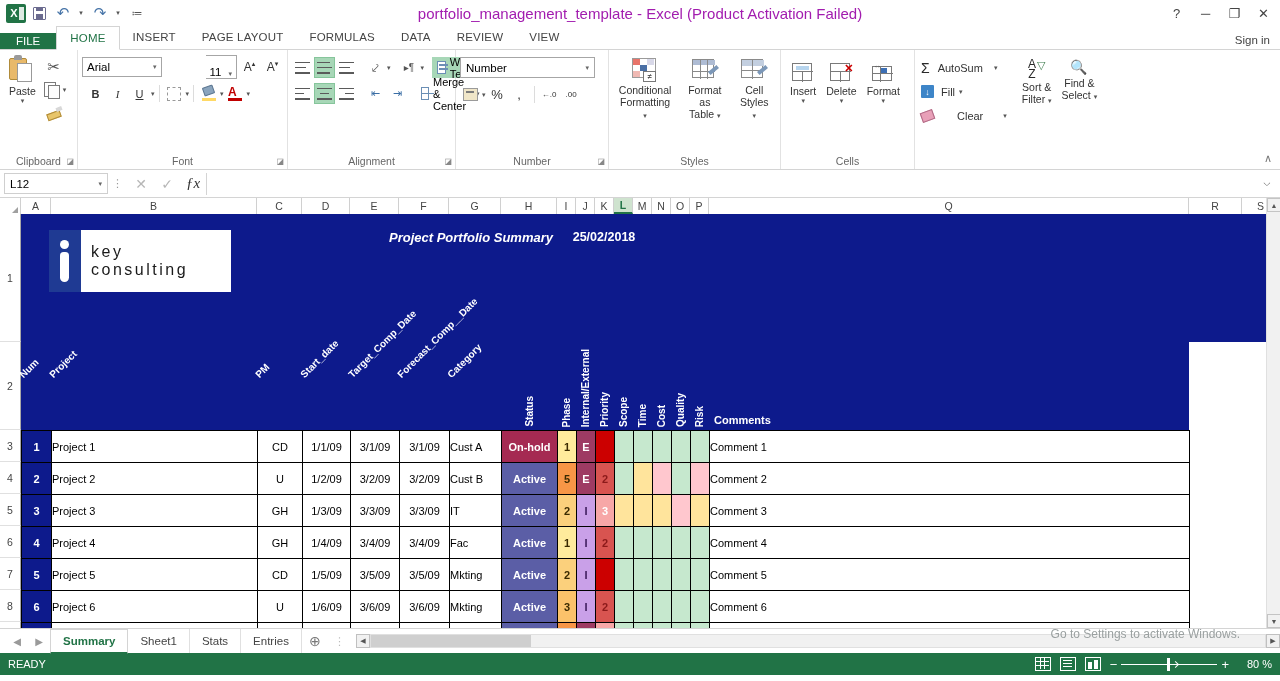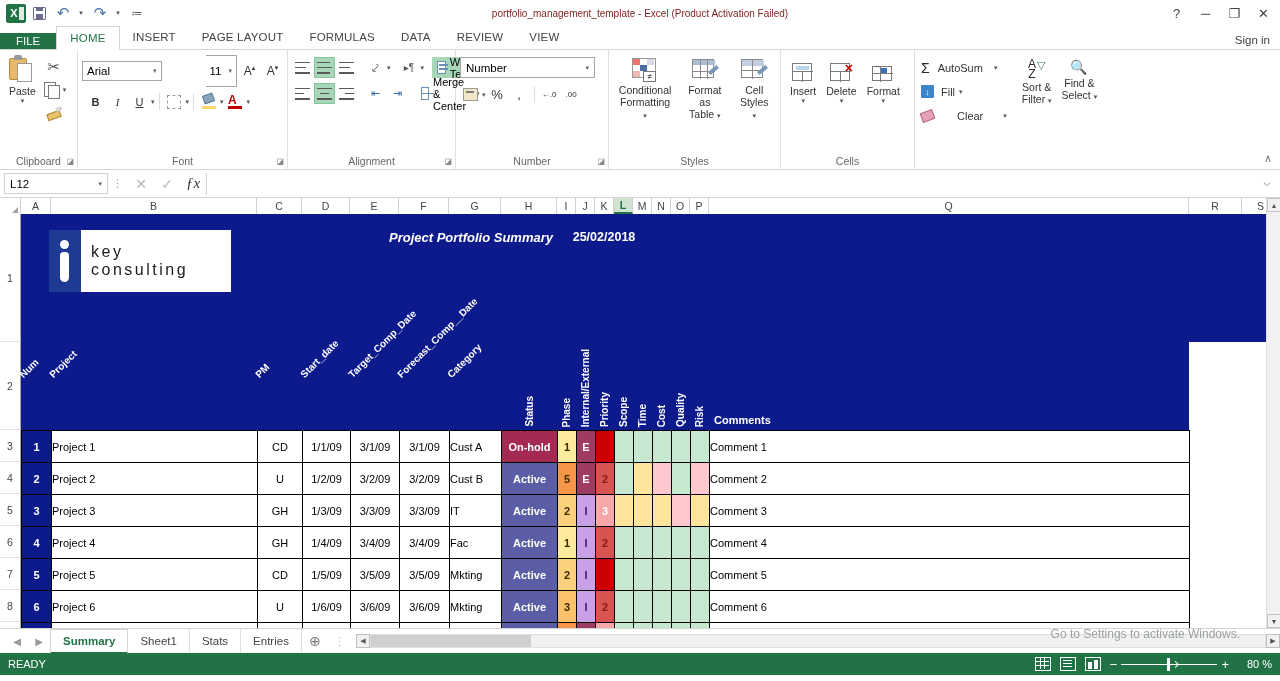--- a/index.html
+++ b/index.html
@@ -42,21 +42,21 @@
     background:#6b6b8f;
   }
   .qat-save::after {
     content:""; position:absolute; left:2px; bottom:0px; width:7px; height:5px;
     background:#6b6b8f;
   }
   .qat-arrow { font-size: 15px; color: #4573a7; }
   .qat-caret { font-size: 7px; color: #555; margin-left:-1px;}
   .title-text {
     position: absolute; left: 0; right: 0; text-align: center;
-    font-size: 10px; color: #7f1d1d; pointer-events: none;
+    font-size: 15px; color: #a21caf; pointer-events: none;
   }
   .win-ctrls {
     margin-left: auto; display: flex; align-items: center;
     height: 26px; padding-right: 2px;
   }
   .win-btn {
     width: 29px; height: 26px; display: flex; align-items: center;
     justify-content: center; color: #444; font-size: 13px;
   }
 
@@ -156,22 +156,22 @@
     background:#d8d8d8;transform:rotate(-20deg);
   }
 
   
   .font-name {
     width: 112px; height: 20px; border: 1px solid #a6a6a6; background:#fff;
     display:flex; align-items:center; padding: 0 4px; font-size: 11.5px;
     position:relative;
   }
   .font-size {
-    width: 42px; height: 32px; border: 1px solid #a6a6a6; border-left:none;
-    background:#fff; display:flex; align-items:center; padding:0 4px;
+    width: 42px; height: 24px; border: 1px solid #a6a6a6; border-left:none;
+    background:#fff; display:flex; align-items:flex-end; padding:0 4px;
     font-size: 11.5px;
     margin-left: 42px;
   }
   .dd-caret { margin-left:auto; font-size:7px; color:#666; }
   .grow-a { font-size:12px; } .grow-a sup { font-size:7px; }
   .fill-ico {
     width:14px;height:15px;position:relative;
   }
   .fill-ico .bucket{
     position:absolute;left:1px;top:0;width:11px;height:9px;background:#8aa4bd;

